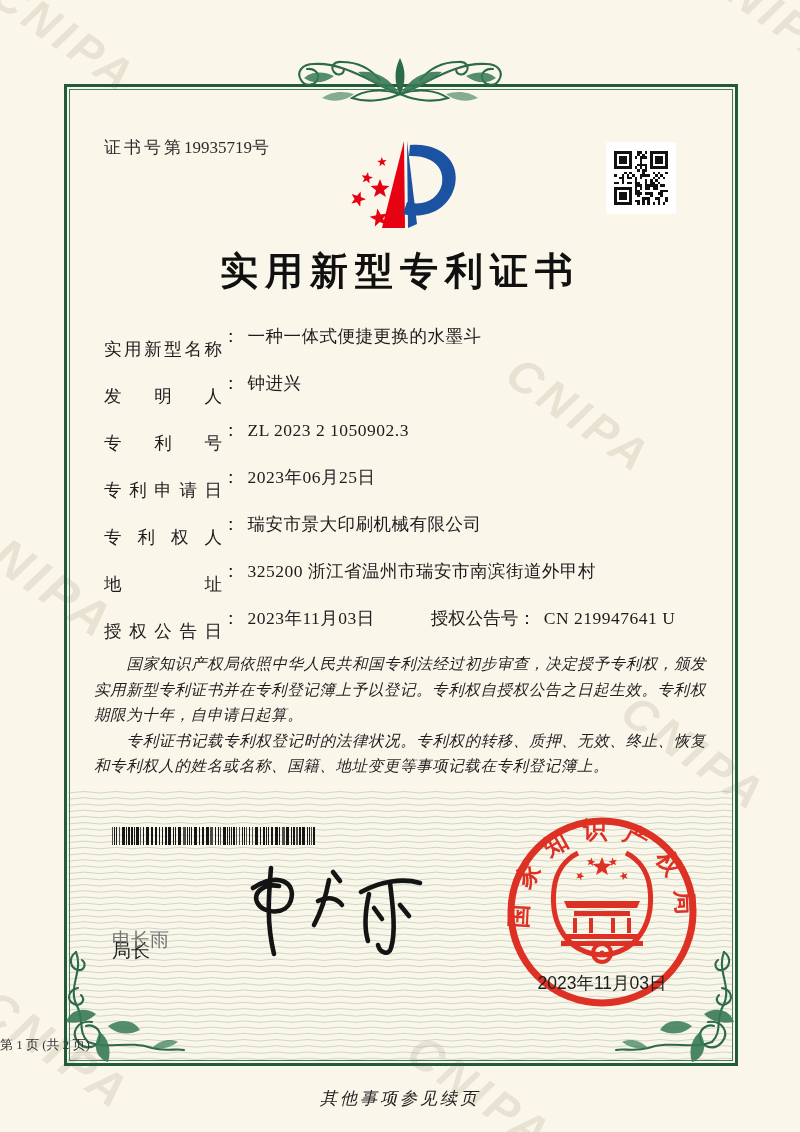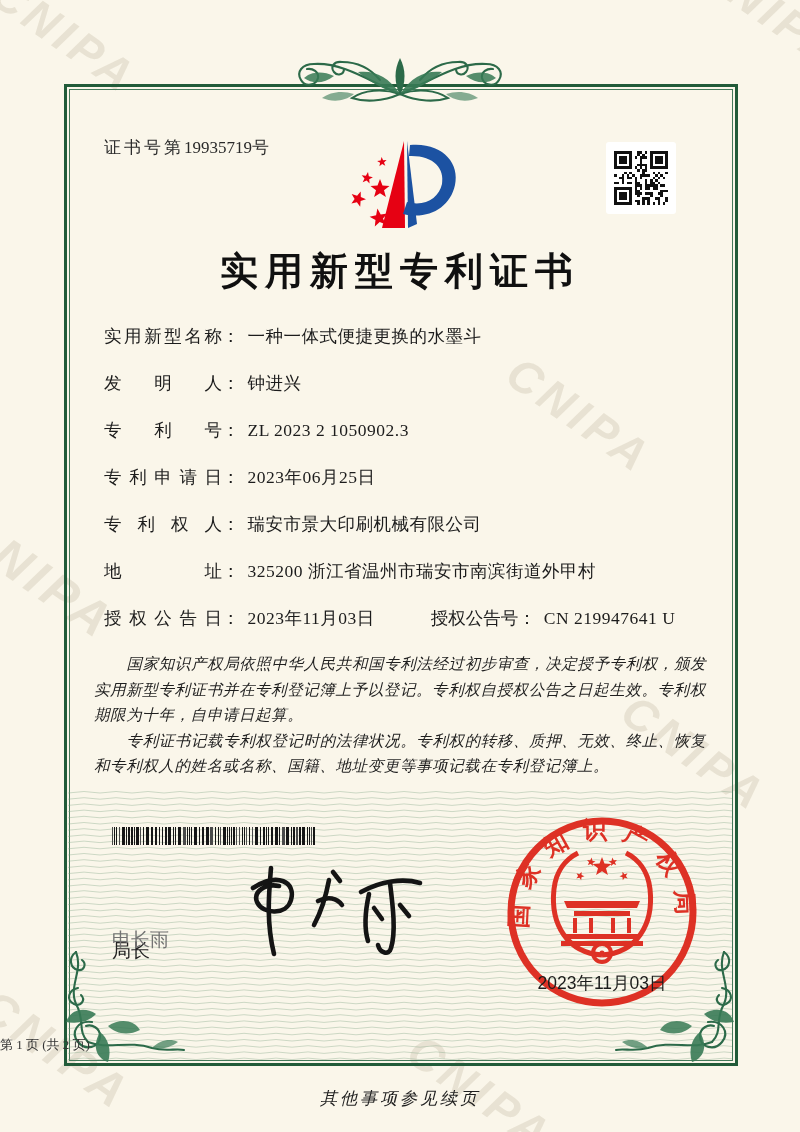--- a/index.html
+++ b/index.html
@@ -44,20 +44,21 @@
   .title{
     position:absolute;left:0;top:246px;width:800px;text-align:center;
     font-size:38px;font-weight:bold;letter-spacing:7px;color:#101010;
   }
   
   .fields{position:absolute;left:104px;top:324px;width:580px;font-size:17.5px;}
   .frow{height:20px;margin-bottom:27px;white-space:nowrap;}
   .flabel{
     display:inline-block;width:118px;text-align:justify;text-align-last:justify;
     vertical-align:top;
+    margin-top:13px;
   }
   .fcolon{display:inline-block;margin-right:8px;}
   .fval{letter-spacing:0.5px;}
   .fextra{margin-left:56px;}
   
   .paras{
     position:absolute;left:94px;top:651px;width:616px;
     font-size:15.5px;line-height:25.5px;font-style:italic;color:#1f1f1f;
   }
   .paras p{text-indent:2.1em;letter-spacing:0.6px;}

